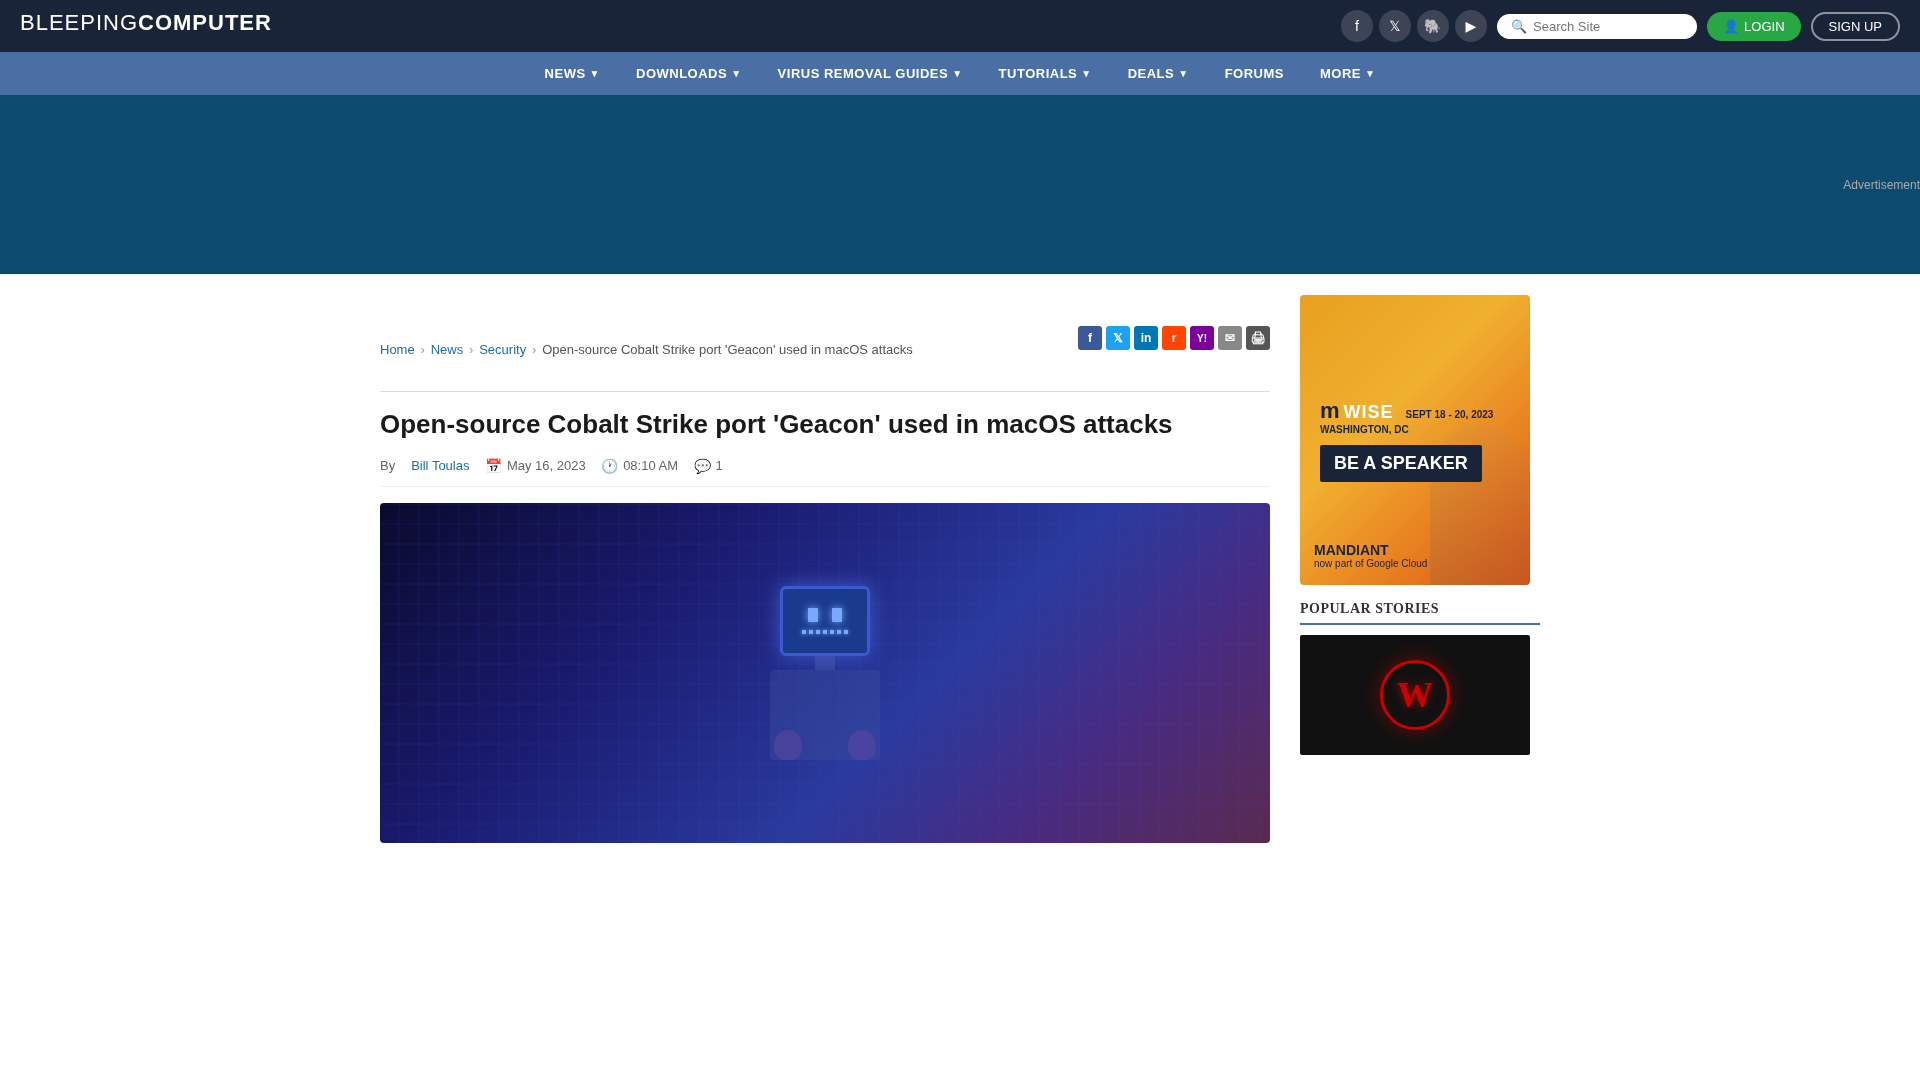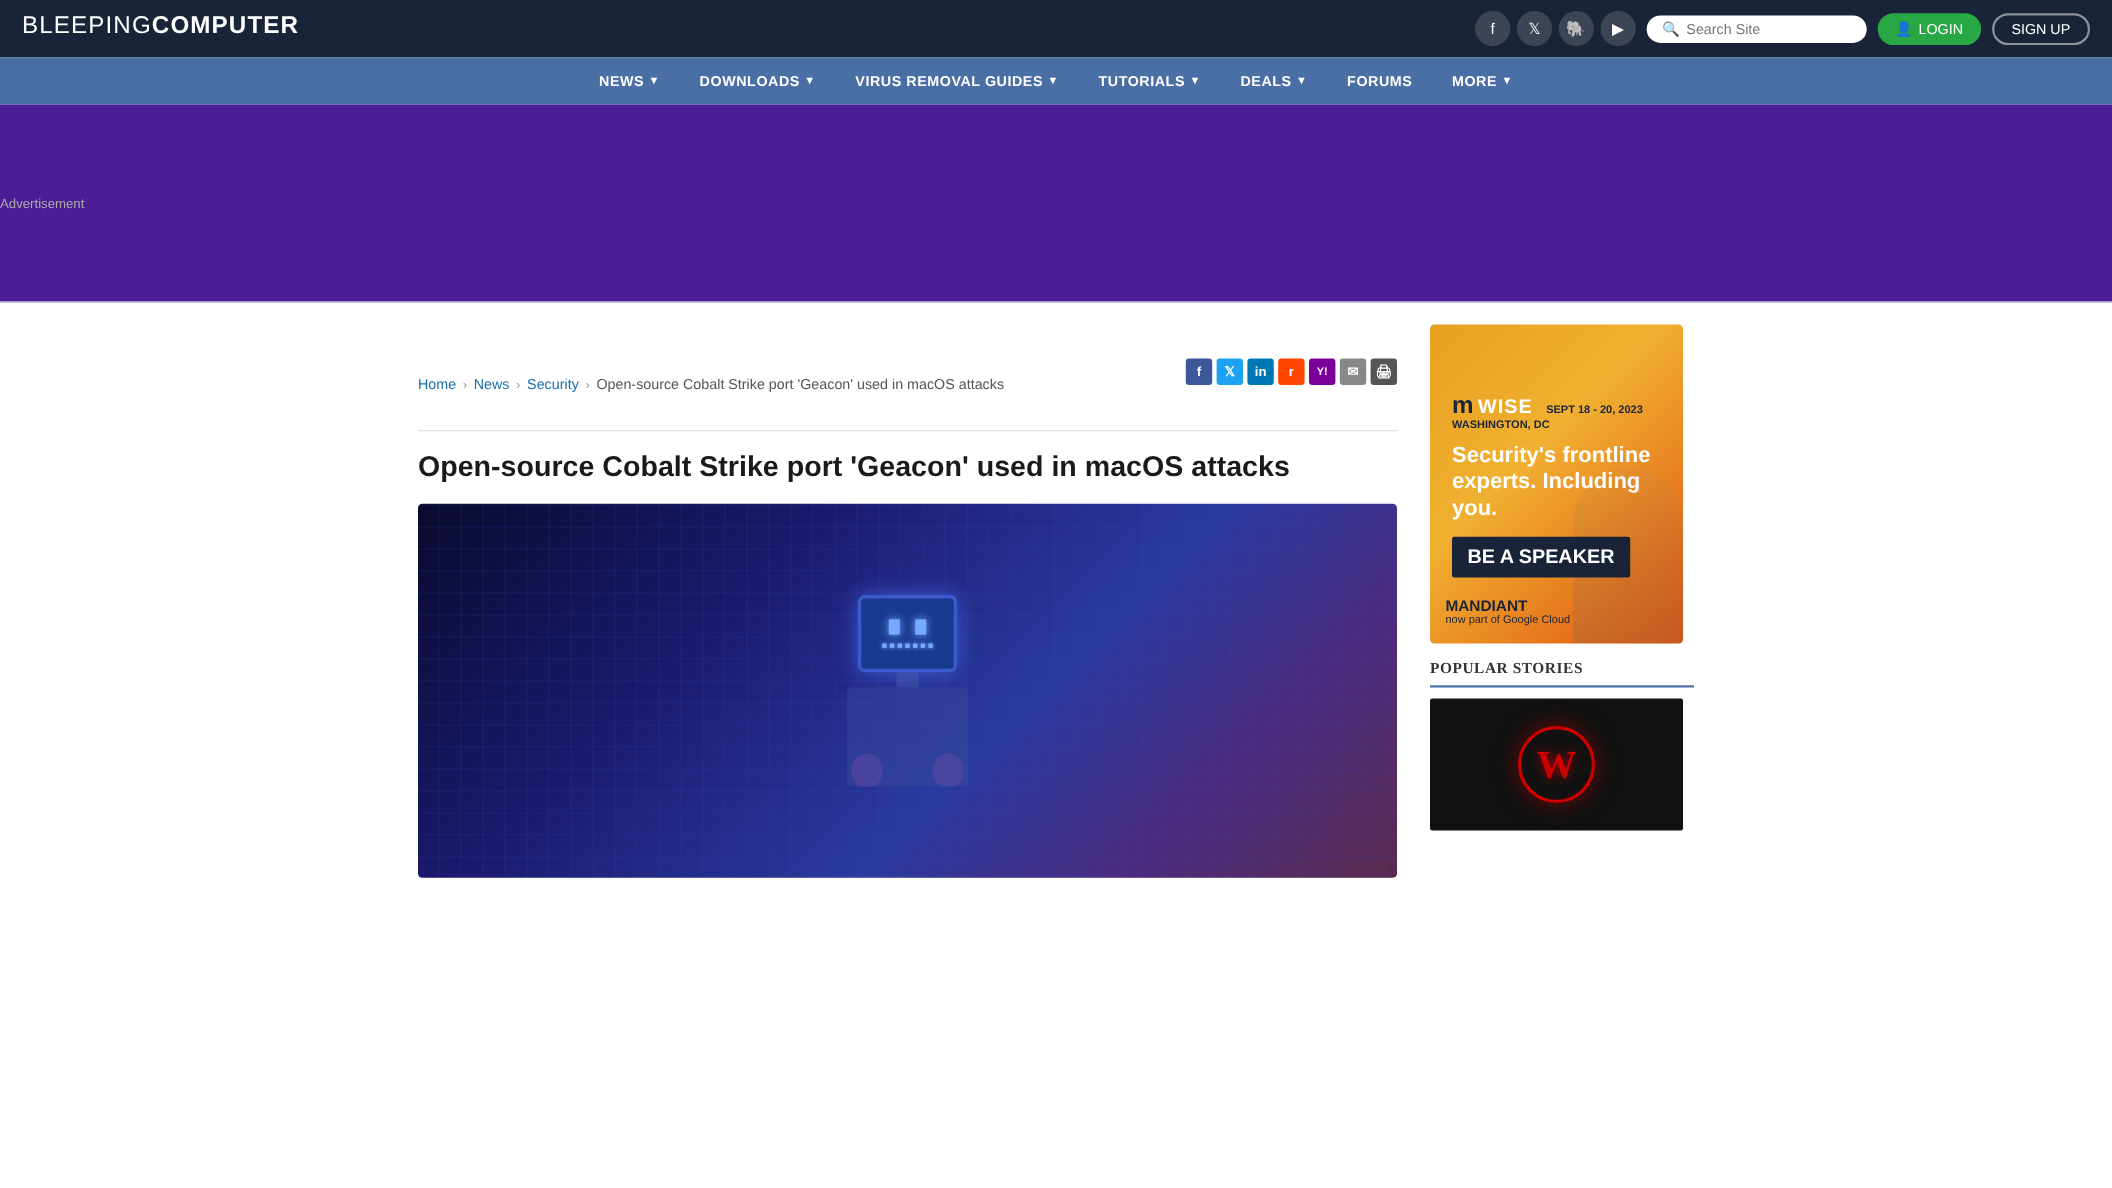--- a/index.html
+++ b/index.html
@@ -100,24 +100,24 @@
       display: flex;
       align-items: center;
       gap: 4px;
       letter-spacing: 0.5px;
     }
     .nav-item .caret { font-size: 10px; }
 
     
     .ad-banner {
       height: 180px;
-      background: #4c1d95;
-      display: flex;
-      align-items: center;
-      justify-content: flex-start;
+      background: #0c4a6e;
+      display: flex;
+      align-items: center;
+      justify-content: flex-end;
       color: #aaa;
       font-size: 12px;
       border-bottom: 1px solid #eee;
     }
 
     
     .main-container {
       max-width: 1200px;
       margin: 0 auto;
       padding: 20px;
@@ -433,20 +433,36 @@
         <div class="share-btn" style="background:#0077b5">in</div>
         <div class="share-btn" style="background:#ff4500">r</div>
         <div class="share-btn" style="background:#7b0099;font-size:10px">Y!</div>
         <div class="share-btn" style="background:#888">✉</div>
         <div class="share-btn" style="background:#555">🖨</div>
       </div>
     </div>
 
     <h1 class="article-title">Open-source Cobalt Strike port 'Geacon' used in macOS attacks</h1>
 
+    <div class="article-meta">
+      <span>By</span>
+      <a class="author">Bill Toulas</a>
+      <div class="meta-item">
+        <span class="meta-icon">📅</span>
+        <span>May 16, 2023</span>
+      </div>
+      <div class="meta-item">
+        <span class="meta-icon">🕐</span>
+        <span>08:10 AM</span>
+      </div>
+      <div class="meta-item">
+        <span class="meta-icon">💬</span>
+        <span>1</span>
+      </div>
+    </div>
 
     <div class="article-image">
       <div class="city-bg"></div>
       <div class="robot-figure">
         <div class="robot-screen">
           <div class="robot-face">
             <div class="robot-eyes">
               <div class="robot-eye"></div>
               <div class="robot-eye"></div>
             </div>
@@ -476,21 +492,20 @@
   <aside class="sidebar">
 
     <div class="ad-sidebar">
       <div style="text-align:left;width:100%;z-index:2;position:relative;">
         <div style="display:flex;align-items:baseline;gap:4px;">
           <span style="font-size:22px;font-weight:900;color:#1a2438;">m</span>
           <span style="font-size:18px;font-weight:900;color:#fff;letter-spacing:1px">WISE</span>
           <span style="color:#1a2438;font-size:10px;font-weight:700;margin-left:8px">SEPT 18 - 20, 2023</span>
         </div>
         <div style="color:#1a2438;font-size:10px;font-weight:700;margin-bottom:10px;">WASHINGTON, DC</div>
-        <div style="font-size:20px;font-weight:700;color:#fff;line-height:1.2;margin-bottom:14px;">Security's frontline experts. Including you.</div>
         <button class="ad-cta-btn">BE A SPEAKER</button>
       </div>
       <div style="position:absolute;bottom:0;right:0;width:100px;height:160px;background:linear-gradient(to bottom, rgba(180,140,100,0.1), rgba(140,100,70,0.3));border-radius:50px 50px 0 0;"></div>
       <div style="position:absolute;bottom:16px;left:14px;text-align:left;z-index:3;">
         <div style="font-size:14px;font-weight:700;color:#1a2438;">MANDIANT</div>
         <div style="font-size:10px;color:#1a2438;">now part of Google Cloud</div>
       </div>
     </div>
 
     <div class="popular-stories-title">POPULAR STORIES</div>

